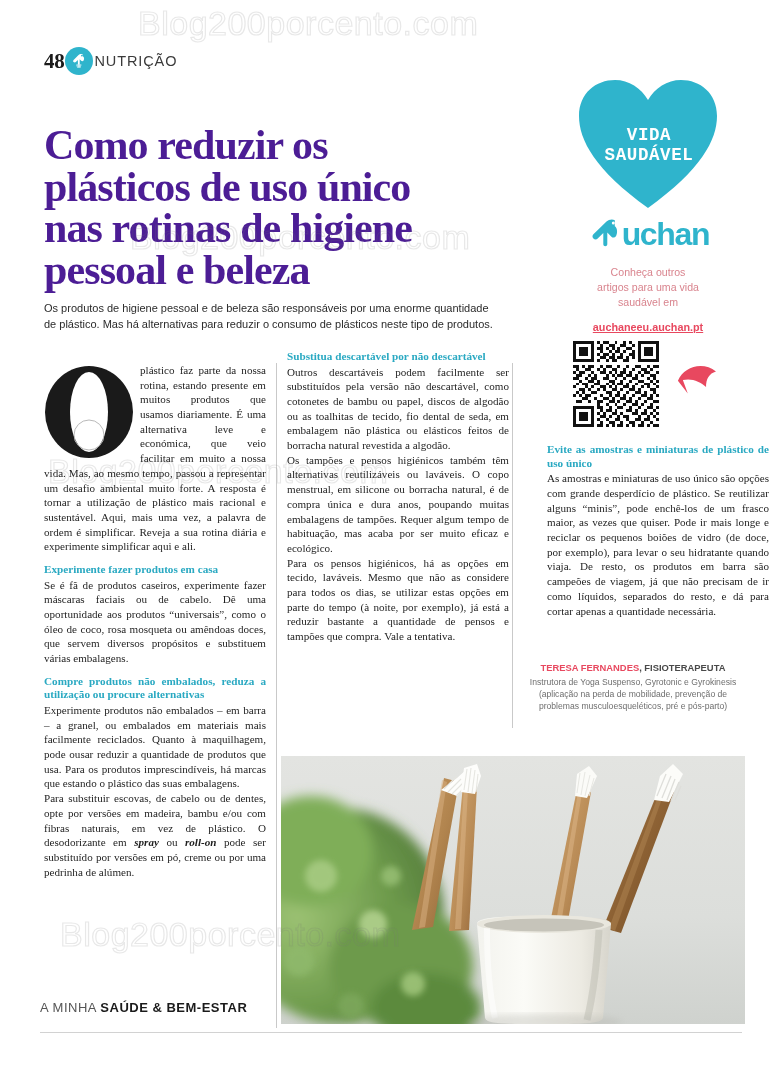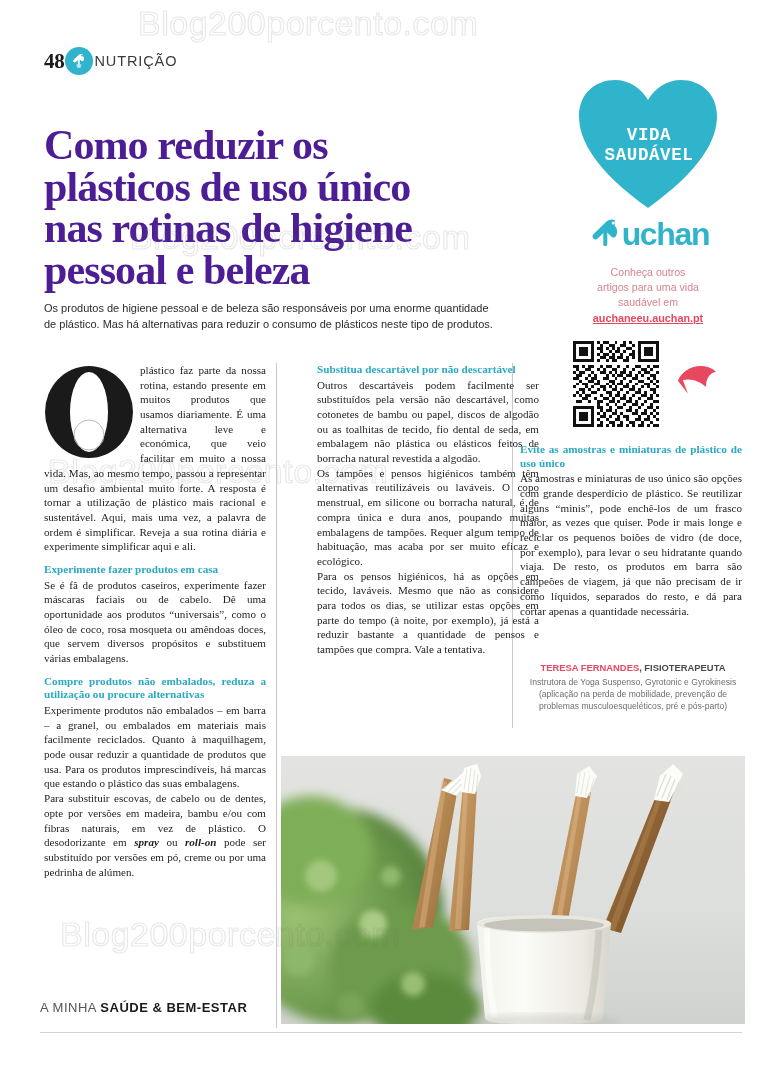--- a/index.html
+++ b/index.html
@@ -148,21 +148,21 @@
   }
   .promo-text {
     margin-top: 15px;
     font-family: "Liberation Sans", sans-serif;
     font-size: 10.6px;
     line-height: 1.42;
     color: #d9848e;
   }
   .promo-url {
     display: block;
-    margin-top: 1px;
+    margin-top: 10px;
     font-weight: bold;
     color: #E8485F;
     font-size: 10.8px;
   }
 
   
   .qr-row {
     position: absolute;
     right: 28px; top: 341px;
     width: 210px;
@@ -185,22 +185,22 @@
   .col {
     position: absolute;
     font-family: "Liberation Serif", serif;
     font-size: 11.1px;
     line-height: 1.325;
     color: #1e1e1e;
     text-align: justify;
     z-index: 20;
   }
   .col-1 { left: 44px;  top: 363px; width: 222px; }
-  .col-2 { left: 287px; top: 363px; width: 222px; margin-left: 30px; }
-  .col-3 { left: 520px; top: 443px; width: 222px; }
+  .col-2 { left: 287px; top: 350px; width: 222px; }
+  .col-3 { left: 547px; top: 443px; width: 222px; }
 
   .rule-v {
     position: absolute;
     width: 1px;
     background: #c9c9c9;
     z-index: 15;
   }
   .rule-1 { left: 276px; top: 363px; height: 665px; }
   .rule-2 { left: 512px; top: 363px; height: 365px; }
 

